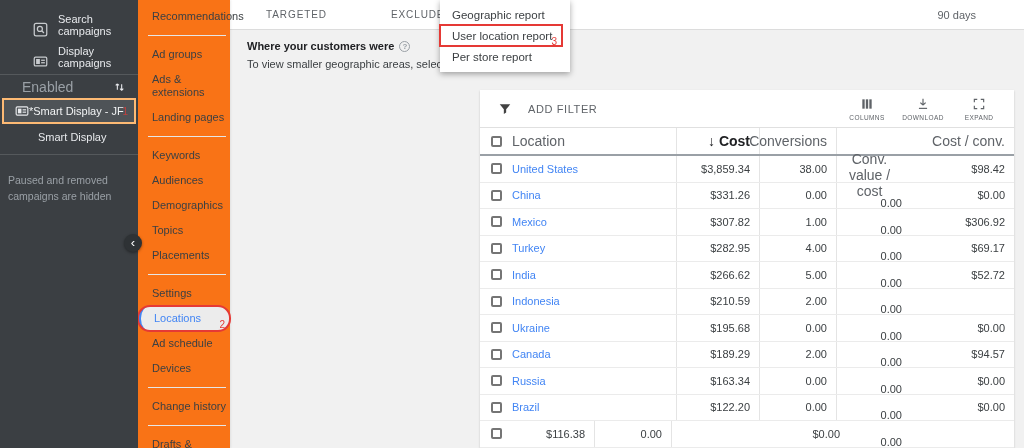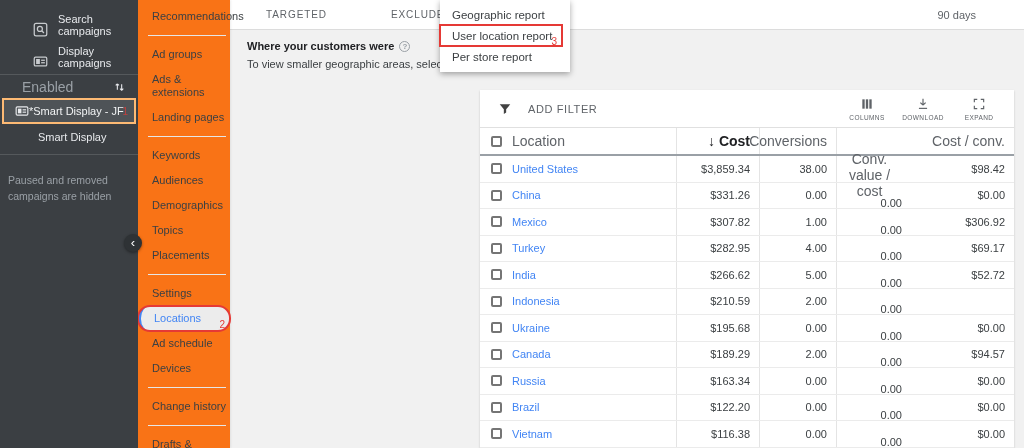--- a/index.html
+++ b/index.html
@@ -342,23 +342,20 @@
           </div>
           <div class="col-cost">$122.20</div>
           <div class="col-conv">0.00</div>
           <div class="col-cvc">0.00</div>
           <div class="col-cpc">$0.00</div>
         </div>
         <div class="trow">
           <div class="cell-cb">
             <span class="checkbox"></span>
           </div>
-          <div class="col-loc">
-            <span class="loc-link">Vietnam</span>
-          </div>
           <div class="col-cost">$116.38</div>
           <div class="col-conv">0.00</div>
           <div class="col-cvc">0.00</div>
           <div class="col-cpc">$0.00</div>
         </div>
       </div>
   </div>
 </div>
 
 </body></html>

